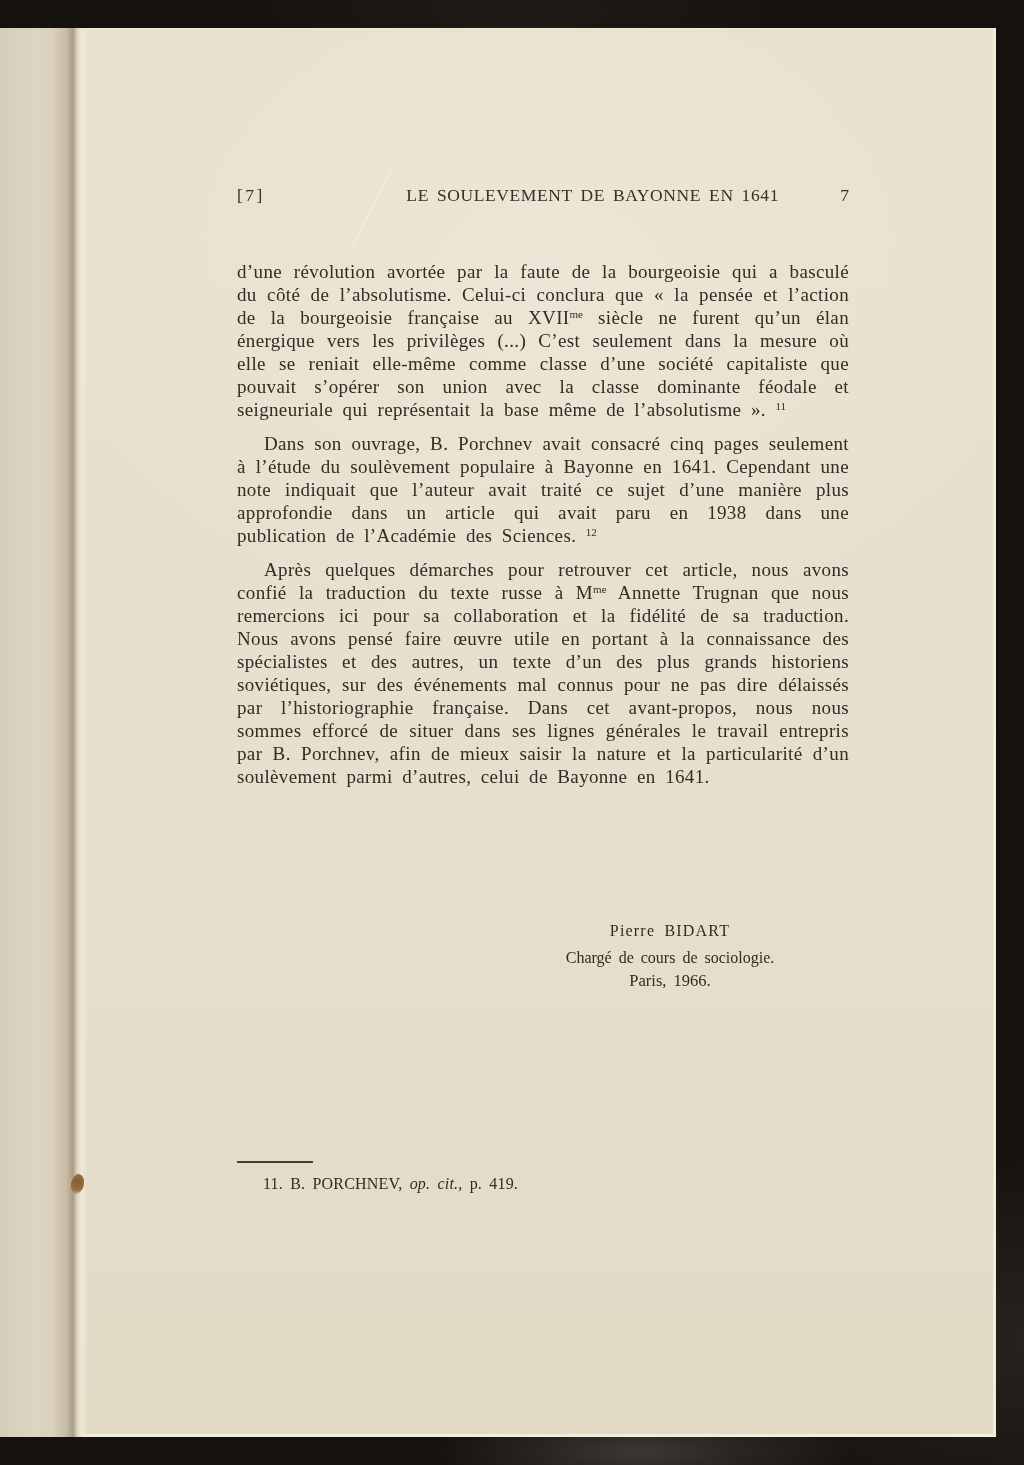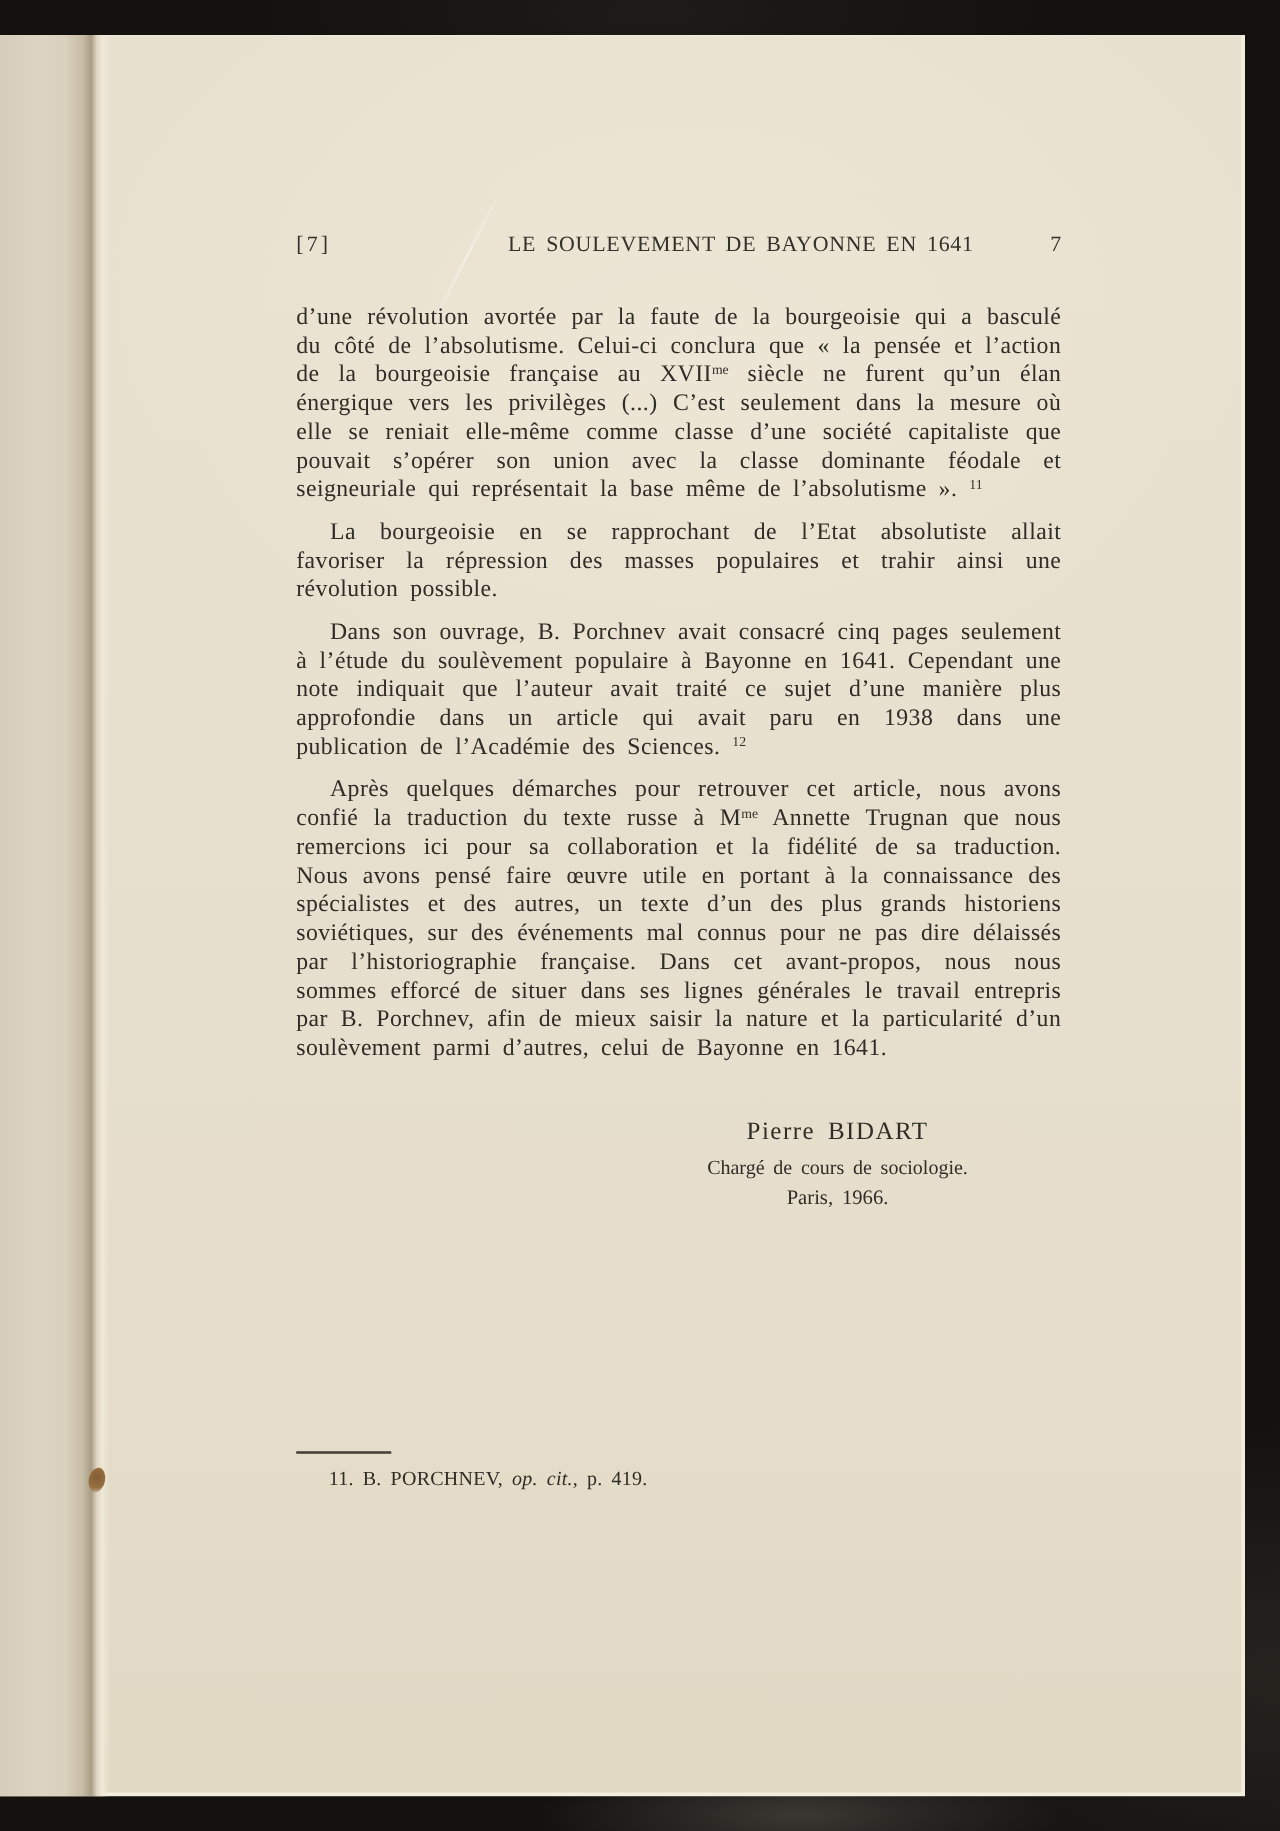--- a/index.html
+++ b/index.html
@@ -51,25 +51,25 @@
   .h-title{flex:1;text-align:right;letter-spacing:0.6px;word-spacing:3px;}
   .h-right{width:70px;text-align:right;}
   .bodytext{
     position:absolute;top:214px;left:237px;width:612px;
     font-size:19px;line-height:23px;
     text-align:justify;
     word-spacing:4.5px;letter-spacing:0.35px;
     color:#302c26;
   }
   .para{margin:0 0 11px;text-indent:27px;}
-  .para.continuation{text-indent:0;}
+  .para.continuation{text-indent:0;margin-top:18px;}
   sup{font-size:11px;line-height:0;vertical-align:6px;letter-spacing:0;}
   .signature{position:absolute;top:866px;left:237px;width:612px;color:#302c26;}
   .sig-inner{width:400px;margin-left:233px;text-align:center;}
-  .sig-name{font-size:20px;letter-spacing:1.2px;word-spacing:4px;margin-bottom:9px;}
+  .sig-name{font-size:16px;letter-spacing:1.2px;word-spacing:4px;margin-bottom:9px;margin-top:28px;}
   .sig-role{font-size:16px;word-spacing:3px;margin-bottom:4px;}
   .sig-date{font-size:16.5px;word-spacing:3px;}
   .footnotes{
     position:absolute;top:1133px;left:237px;width:614px;
     font-size:16px;line-height:21px;color:#302c26;
     text-align:justify;word-spacing:3px;letter-spacing:0.2px;
   }
   .fn-rule{width:76px;height:2px;background:#433d33;margin:0 0 10px 0;}
   .fn{margin:0 0 5px;text-indent:26px;}
   .fn .it{font-style:italic;}
@@ -85,21 +85,20 @@
     <div class="spot"></div>
 
     <div class="header">
       <span class="h-left">[7]</span>
       <span class="h-title">LE SOULEVEMENT DE BAYONNE EN 1641</span>
       <span class="h-right">7</span>
     </div>
 
     <div class="bodytext">
       <p class="para continuation"><span>d’une révolution avortée par la faute de la bourgeoisie qui a basculé du côté de l’absolutisme. Celui-ci conclura que « la pensée et l’action de la bourgeoisie française au XVII</span><sup>me</sup><span> siècle ne furent qu’un élan énergique vers les privilèges (...) C’est seulement dans la mesure où elle se reniait elle-même comme classe d’une société capitaliste que pouvait s’opérer son union avec la classe dominante féodale et seigneuriale qui représentait la base même de l’absolutisme ». </span><sup>11</sup></p>
-      <p class="para"><span>La bourgeoisie en se rapprochant de l’Etat absolutiste allait favoriser la répression des masses populaires et trahir ainsi une révolution possible.</span></p>
       <p class="para"><span>Dans son ouvrage, B. Porchnev avait consacré cinq pages seulement à l’étude du soulèvement populaire à Bayonne en 1641. Cependant une note indiquait que l’auteur avait traité ce sujet d’une manière plus approfondie dans un article qui avait paru en 1938 dans une publication de l’Académie des Sciences. </span><sup>12</sup></p>
       <p class="para"><span>Après quelques démarches pour retrouver cet article, nous avons confié la traduction du texte russe à M</span><sup>me</sup><span> Annette Trugnan que nous remercions ici pour sa collaboration et la fidélité de sa traduction. Nous avons pensé faire œuvre utile en portant à la connaissance des spécialistes et des autres, un texte d’un des plus grands historiens soviétiques, sur des événements mal connus pour ne pas dire délaissés par l’historiographie française. Dans cet avant-propos, nous nous sommes efforcé de situer dans ses lignes générales le travail entrepris par B. Porchnev, afin de mieux saisir la nature et la particularité d’un soulèvement parmi d’autres, celui de Bayonne en 1641.</span></p>
     </div>
 
     <div class="signature">
       <div class="sig-inner">
         <div class="sig-name">Pierre BIDART</div>
         <div class="sig-role">Chargé de cours de sociologie.</div>
         <div class="sig-date">Paris, 1966.</div>
       </div>

